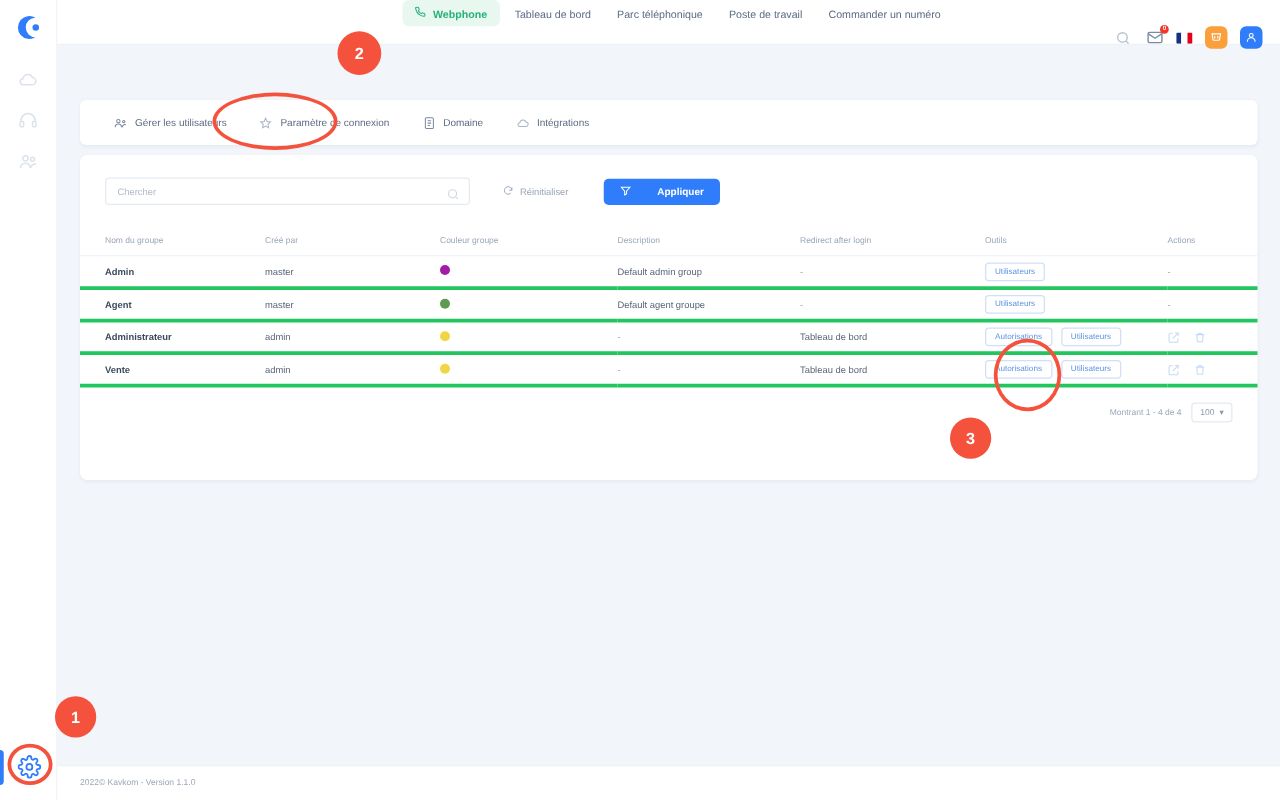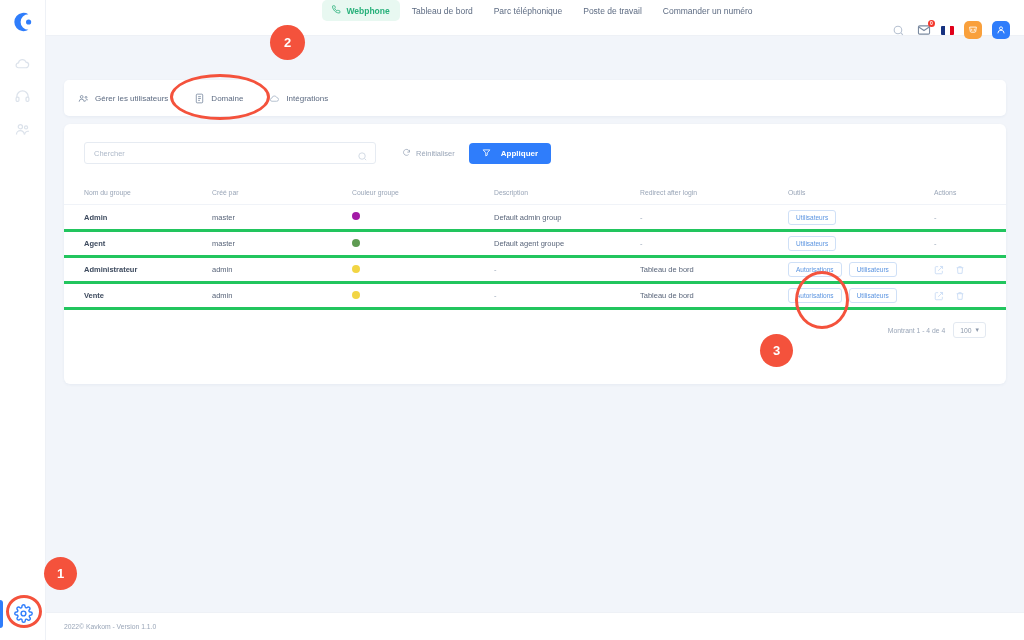--- a/index.html
+++ b/index.html
@@ -60,21 +60,21 @@
     display: flex; align-items: center; gap: 5px; margin-left: 11px;
     background: #e9eff9; color: #4a6e9e; font-size: 7.5px;
     padding: 4px 9px; border-radius: 4px; font-weight: 600;
   }
   .crumbs { margin-left: auto; display: flex; align-items: center; gap: 6px; font-size: 7px; color: #b9c5d6; }
 
   
   .tabcard {
     position: absolute; left: 64px; top: 80px; width: 942px; height: 36px;
     background: #fff; border-radius: 5px; box-shadow: 0 1px 3px rgba(40,70,120,.06);
-    display: flex; align-items: center; padding-left: 1px;
+    display: flex; align-items: center; padding-left: 14px;
   }
   .tab { position: relative; display: flex; align-items: center; gap: 6px; height: 36px; padding: 0 13px; }
   .tab .tl { font-size: 8px; color: #5d6b82; white-space: nowrap; }
   .tab.active .tl { color: #2f7dfb; font-weight: 600; }
   .tab.active::before {
     content: ""; position: absolute; top: 0; left: 8px; right: 8px; height: 2.5px;
     background: #2f7dfb; border-radius: 2px;
   }
   .tab-ic { width: 11px; height: 11px; display:flex; align-items:center; justify-content:center; }
 
@@ -89,21 +89,21 @@
     border-radius: 3px; display: flex; align-items: center; padding: 0 9px;
   }
   .searchbox input {
     border: 0; outline: 0; width: 100%; font-size: 7.5px; color: #6b7a90;
     font-family: "Liberation Sans", sans-serif; background: transparent;
   }
   .searchbox input::placeholder { color: #aeb9c9; }
   .s-ic { position: absolute; right: 7px; top: 5px; width: 11px; height: 11px; opacity:.5; }
   .reset { display: flex; align-items: center; gap: 5px; margin-left: 26px; font-size: 7.5px; color: #9aa6b8; }
   .apply {
-    display: flex; align-items: center; gap: 10px; margin-left: 14px;
+    display: flex; align-items: center; gap: 21px; margin-left: 28px;
     background: #2f7dfb; color: #fff; font-size: 8px; font-weight: 600;
     padding: 5px 13px; border-radius: 4px;
   }
 
   table { width: 100%; border-collapse: collapse; margin-top: 19px; }
   thead th {
     text-align: left; font-size: 6.8px; font-weight: 400; color: #9aa6b8;
     padding: 6px 0 8px 0; border-bottom: 1px solid #f0f3f8;
   }
   tbody td {
@@ -255,20 +255,28 @@
           <circle cx="8" cy="8.5" r="3"></circle>
             <path d="M2.5 19a5.5 5.5 0 0 1 11 0"></path>
           <circle cx="17.5" cy="9.5" r="2"></circle>
             <path d="M15 19a4.5 4.5 0 0 1 6.5-4"></path>
         </svg>
       </span>
       <span class="tl">Gérer les utilisateurs</span>
     </div>
 
 
+    <div class="tab">
+      <span class="tab-ic">
+        <svg width="11" height="11" viewBox="0 0 24 24" fill="none" stroke="#a9b6c7" stroke-width="1.8">
+          <path d="M12 3.5l2.6 5.5 5.9.8-4.3 4.2 1.1 6-5.3-2.9-5.3 2.9 1.1-6L3.5 9.8l5.9-.8Z"></path>
+        </svg>
+      </span>
+      <span class="tl">Paramètre de connexion</span>
+    </div>
 
 
     <div class="tab">
       <span class="tab-ic">
         <svg width="11" height="11" viewBox="0 0 24 24" fill="none" stroke="#7b8aa0" stroke-width="1.8">
           <rect x="5" y="2.5" width="14" height="19" rx="2"></rect>
             <path d="M9 8h6M9 12h6M9 16h4"></path>
         </svg>
       </span>
       <span class="tl">Domaine</span>

